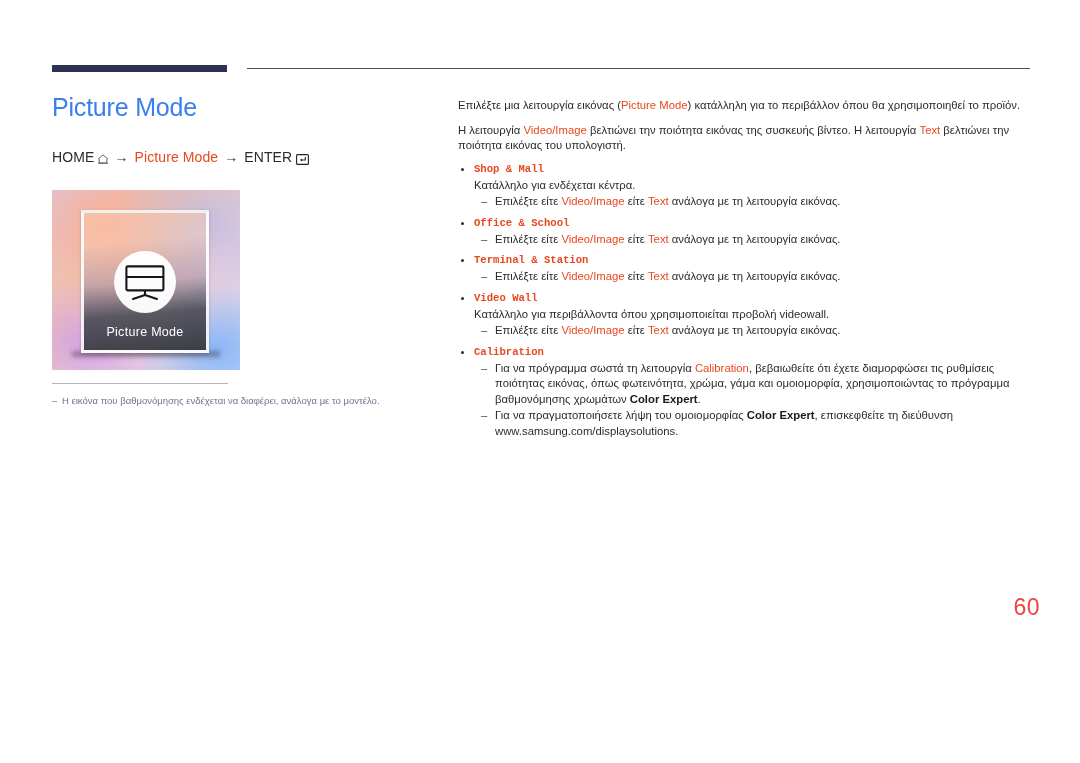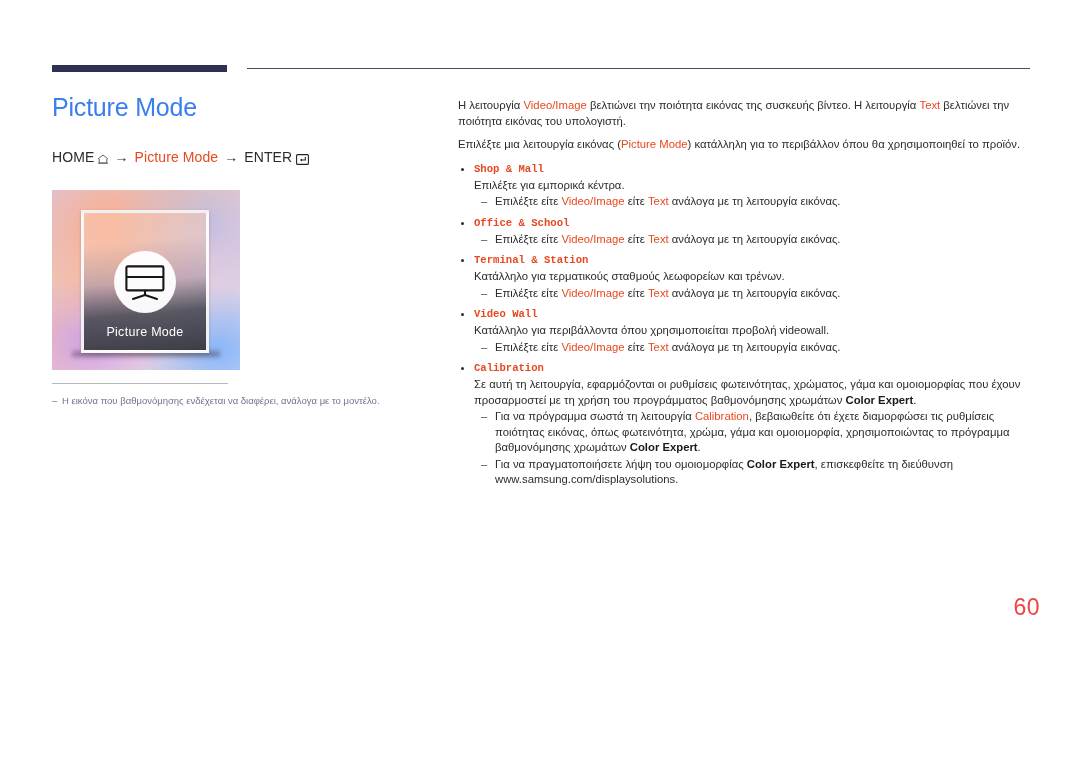--- a/index.html
+++ b/index.html
@@ -234,50 +234,48 @@
     </div>
   </div>
 
   <div class="note-rule"></div>
   <div class="note">
     <span class="dash">–</span><span>Η εικόνα που βαθμονόμησης ενδέχεται να διαφέρει, ανάλογα με το μοντέλο.</span>
   </div>
 
   <div class="right-col">
 
+    <p class="para"><span>Επιλέξτε μια λειτουργία εικόνας (</span><span class="accent">Picture Mode</span><span>) κατάλληλη για το περιβάλλον όπου θα χρησιμοποιηθεί το προϊόν.</span></p>
+
     <p class="para tight"><span>Η λειτουργία </span><span class="accent">Video/Image</span><span> βελτιώνει την ποιότητα εικόνας της συσκευής βίντεο. Η λειτουργία </span><span class="accent">Text</span><span> βελτιώνει την ποιότητα εικόνας του υπολογιστή.</span></p>
 
-    <p class="para"><span>Επιλέξτε μια λειτουργία εικόνας (</span><span class="accent">Picture Mode</span><span>) κατάλληλη για το περιβάλλον όπου θα χρησιμοποιηθεί το προϊόν.</span></p>
-
     <div class="bullet-block">
       <div class="bullet-head">Shop &amp; Mall</div>
-      <div class="bullet-body">Επιλέξτε για εμπορικά κέντρα.</div>
+      <div class="bullet-body">Κατάλληλο για ενδέχεται κέντρα.</div>
       <div class="sub-item"><span>Επιλέξτε είτε </span><span class="accent">Video/Image</span><span> είτε </span><span class="accent">Text</span><span> ανάλογα με τη λειτουργία εικόνας.</span></div>
     </div>
 
     <div class="bullet-block">
       <div class="bullet-head">Office &amp; School</div>
       <div class="sub-item"><span>Επιλέξτε είτε </span><span class="accent">Video/Image</span><span> είτε </span><span class="accent">Text</span><span> ανάλογα με τη λειτουργία εικόνας.</span></div>
     </div>
 
     <div class="bullet-block">
       <div class="bullet-head">Terminal &amp; Station</div>
-      <div class="bullet-body">Κατάλληλο για τερματικούς σταθμούς λεωφορείων και τρένων.</div>
       <div class="sub-item"><span>Επιλέξτε είτε </span><span class="accent">Video/Image</span><span> είτε </span><span class="accent">Text</span><span> ανάλογα με τη λειτουργία εικόνας.</span></div>
     </div>
 
     <div class="bullet-block">
       <div class="bullet-head">Video Wall</div>
       <div class="bullet-body">Κατάλληλο για περιβάλλοντα όπου χρησιμοποιείται προβολή videowall.</div>
       <div class="sub-item"><span>Επιλέξτε είτε </span><span class="accent">Video/Image</span><span> είτε </span><span class="accent">Text</span><span> ανάλογα με τη λειτουργία εικόνας.</span></div>
     </div>
 
     <div class="bullet-block">
       <div class="bullet-head">Calibration</div>
-      <div class="bullet-body"><span>Σε αυτή τη λειτουργία, εφαρμόζονται οι ρυθμίσεις φωτεινότητας, χρώματος, γάμα και ομοιομορφίας που έχουν προσαρμοστεί με τη χρήση του προγράμματος βαθμονόμησης χρωμάτων </span><span class="bold">Color Expert</span><span>.</span></div>
       <div class="sub-item"><span>Για να πρόγραμμα σωστά τη λειτουργία </span><span class="accent">Calibration</span><span>, βεβαιωθείτε ότι έχετε διαμορφώσει τις ρυθμίσεις ποιότητας εικόνας, όπως φωτεινότητα, χρώμα, γάμα και ομοιομορφία, χρησιμοποιώντας το πρόγραμμα βαθμονόμησης χρωμάτων </span><span class="bold">Color Expert</span><span>.</span></div>
       <div class="sub-item"><span>Για να πραγματοποιήσετε λήψη του ομοιομορφίας </span><span class="bold">Color Expert</span><span>, επισκεφθείτε τη διεύθυνση www.samsung.com/displaysolutions.</span></div>
     </div>
 
   </div>
 
   <div class="page-number">60</div>
 
 </div>
 

